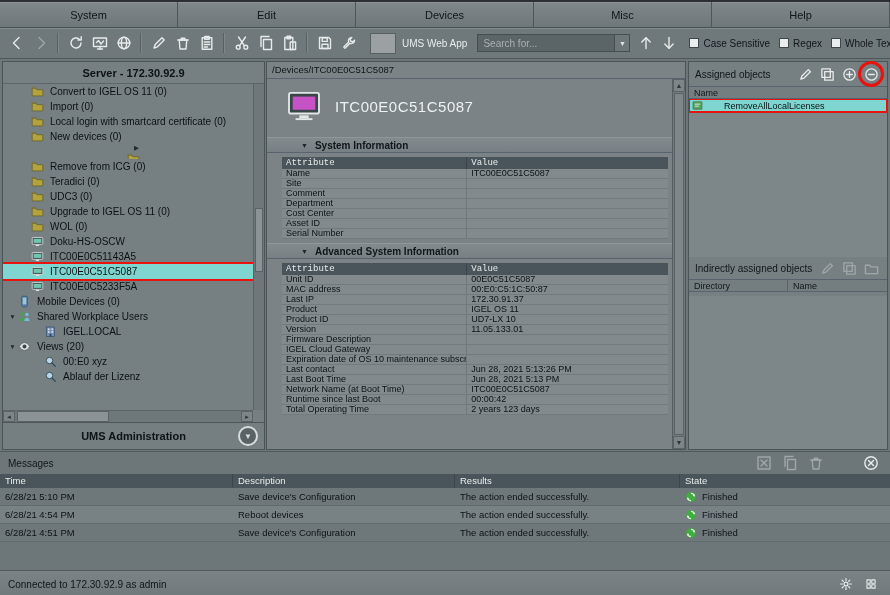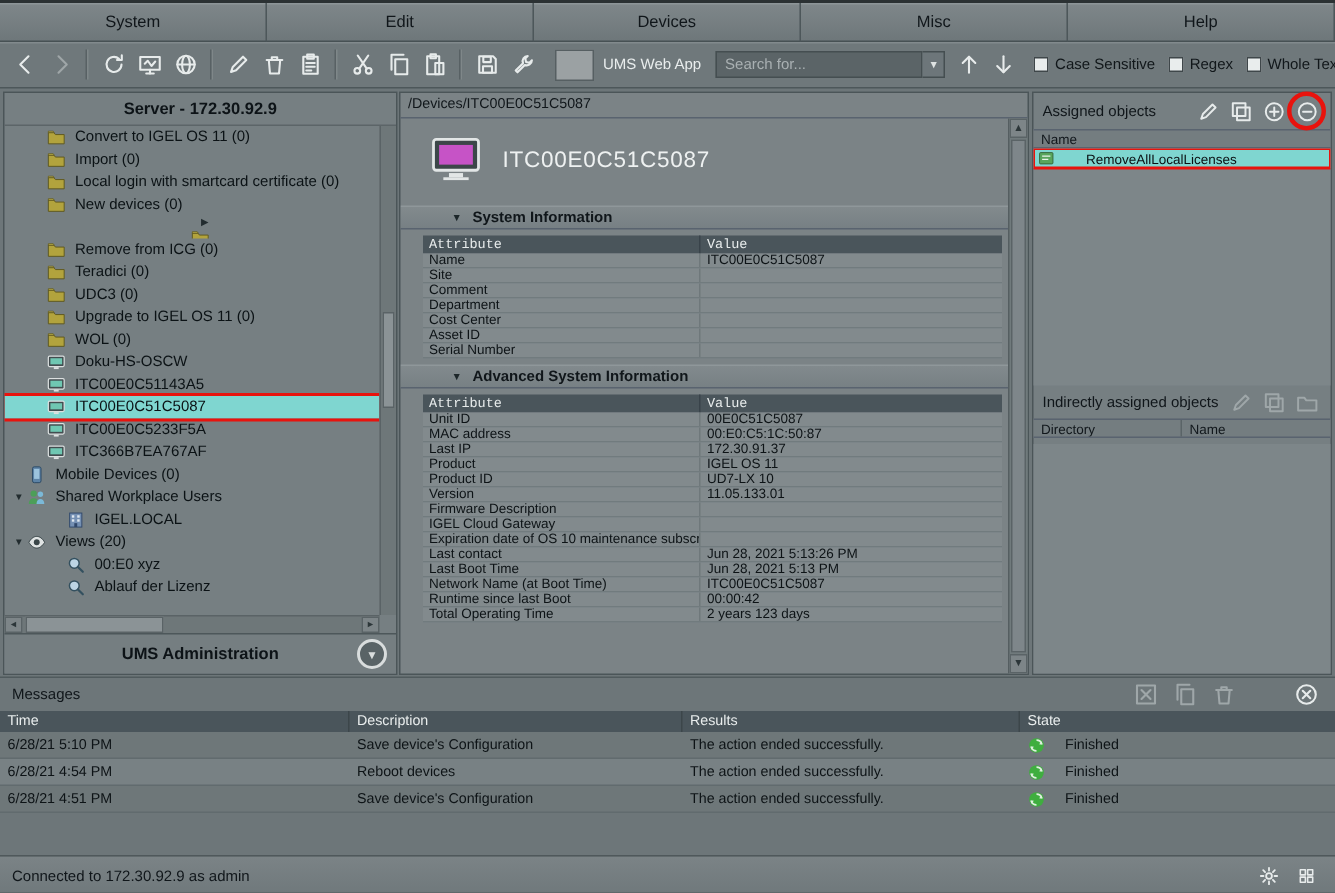--- a/index.html
+++ b/index.html
@@ -107,21 +107,21 @@
   .msg-title-row { height: 22px; display: flex; align-items: center; padding: 0 8px; gap: 3px; }
   .msg-title { font-size: 10px; color: #10161a; flex: 1; }
   .msg-gap { width: 26px; flex: none; }
   .msg-head { display: flex; height: 14px; background: #4a555b; color: #e9eded; font-size: 9.5px; }
   .mh-cell { line-height: 14px; padding-left: 5px; border-right: 1px solid #3c464a; overflow: hidden; white-space: nowrap; }
   .msg-row { display: flex; height: 18px; font-size: 9.5px; color: #0d1316; border-bottom: 1px solid #616b6e; }
   .mr-cell { line-height: 18px; padding-left: 5px; overflow: hidden; white-space: nowrap; }
   .mw-time { width: 233px; flex: none; } .mw-desc { width: 222px; flex: none; } .mw-res { width: 225px; flex: none; } .mw-state { flex: 1; }
   .msg-row:nth-child(odd) { background: #6e7779; }
   .msg-row:nth-child(even) { background: #788184; }
-  .state-cell { display: flex; align-items: center; gap: 13px; }
+  .state-cell { display: flex; align-items: center; gap: 5px; }
   .state-cell svg { width: 12px; height: 12px; flex: none; }
 
   
   #statusbar { position: absolute; top: 568px; left: 0; width: 890px; height: 27px;
     background: linear-gradient(#7b8386,#6f787b); border-top: 1px solid #4f585b;
     display: flex; align-items: center; padding: 0 8px; font-size: 10px; color: #10161a; }
   #status-icons { margin-left: auto; display: flex; gap: 2px; }
 </style>
 </head>
 <body>
@@ -400,31 +400,20 @@
           <span class="expander"></span>
           <span class="tree-icon">
             <svg viewBox="0 0 16 16">
               <rect x="1.5" y="3" width="13" height="8.5" rx="1" fill="#434d50" stroke="#dce0e0" stroke-width="1"></rect>
               <rect x="3.2" y="4.7" width="9.6" height="5" fill="#6fc7b2"></rect>
               <rect x="6" y="12" width="4" height="1.6" fill="#dce0e0"></rect>
             </svg>
           </span>
           <span class="tree-label">ITC00E0C5233F5A</span>
         </div>
-        <div class="tree-row" style="padding-left: 17px;">
-          <span class="expander"></span>
-          <span class="tree-icon">
-            <svg viewBox="0 0 16 16">
-              <rect x="1.5" y="3" width="13" height="8.5" rx="1" fill="#434d50" stroke="#dce0e0" stroke-width="1"></rect>
-              <rect x="3.2" y="4.7" width="9.6" height="5" fill="#6fc7b2"></rect>
-              <rect x="6" y="12" width="4" height="1.6" fill="#dce0e0"></rect>
-            </svg>
-          </span>
-          <span class="tree-label">ITC366B7EA767AF</span>
-        </div>
         <div class="tree-row" style="padding-left: 4px;">
           <span class="expander"></span>
           <span class="tree-icon">
             <svg viewBox="0 0 16 16">
               <rect x="4.5" y="1.5" width="7" height="13" rx="1.5" fill="#5d83a6" stroke="#2c4a66" stroke-width="0.8"></rect>
               <rect x="5.8" y="3.2" width="4.4" height="8.2" fill="#9cc3dd"></rect>
             </svg>
           </span>
           <span class="tree-label">Mobile Devices (0)</span>
         </div>

